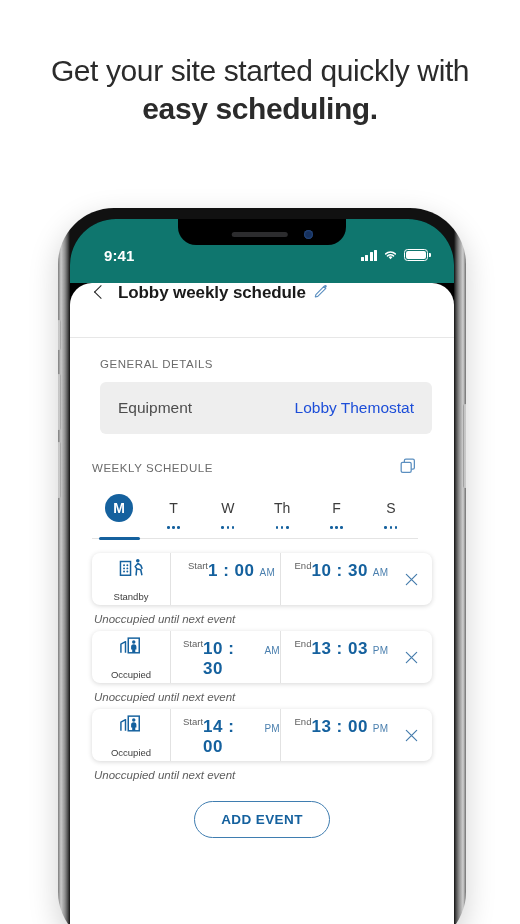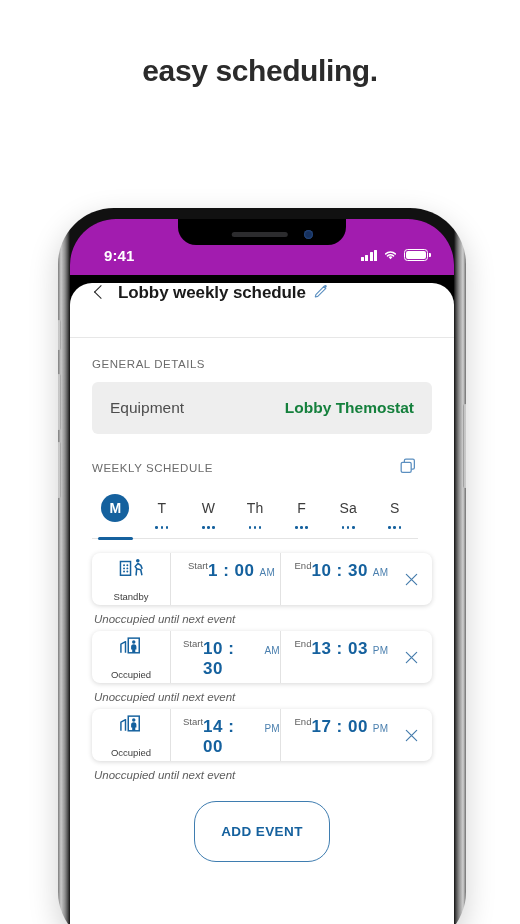--- a/index.html
+++ b/index.html
@@ -65,22 +65,22 @@
   .btn-mute  { left: -1px; top: 112px; width: 4px;  height: 30px; }
   .btn-volup { left: -1px; top: 166px; width: 4px;  height: 56px; }
   .btn-voldn { left: -1px; top: 234px; width: 4px;  height: 56px; }
   .btn-power { right: -1px; top: 196px; width: 4px; height: 84px; }
 
   
   .statusbar {
     position: absolute;
     left: 0; top: 0;
     width: 100%;
-    height: 56px;
-    background: #a21caf;
+    height: 64px;
+    background: #0f766e;
     color: #fff;
     text-align: center;
   }
   .status-time {
     position: absolute;
     left: 34px; top: 36px;
     transform: translateY(-50%);
     font-size: 15px;
     font-weight: 600;
     letter-spacing: 0.1px;
@@ -182,34 +182,34 @@
   .pencil-icon { margin-left: 8px; display:flex; align-items:center; }
 
   .section-label {
     font-size: 11.5px;
     letter-spacing: 0.55px;
     color: #6b6b6b;
     font-weight: 500;
     text-transform: uppercase;
   }
 
-  .general-wrap { padding: 20px 22px 0 22px; }
+  .general-wrap { padding: 20px 22px 0 22px; margin-left: 8px; }
   .equip-field {
     margin-top: 12px;
     height: 52px;
     background: #eeeeee;
     border-radius: 6px;
     display: flex;
     align-items: center;
     justify-content: space-between;
     padding: 0 18px;
     font-size: 15.5px;
     color: #4d4d4d;
   }
-  .equip-value { color: #15803d; font-weight: bold; }
+  .equip-value { color: #1d4ed8; }
 
   .weekly-wrap { padding: 22px 36px 0 22px; }
   .weekly-head {
     display: flex;
     align-items: center;
     justify-content: space-between;
   }
 
   .days {
     display: flex;
@@ -337,32 +337,33 @@
   .add-wrap {
     display: flex;
     justify-content: center;
     padding-top: 14px;
   }
   .add-btn {
     border: 1.3px solid #3f7db0;
     color: #15619e;
     background: #fff;
     border-radius: 22px;
-    padding: 22px 26px;
+    padding: 10px 26px;
     font-size: 13.5px;
     font-weight: 700;
     letter-spacing: 0.4px;
     cursor: pointer;
     font-family: "Liberation Sans", sans-serif;
   }
 </style>
 </head>
 <body>
 
 <div class="headline">
+  <span class="l1">Get your site started quickly with</span>
   <span class="l2">easy scheduling.</span>
 </div>
 
 <div class="phone">
 
   <div class="btn-side btn-mute"></div>
   <div class="btn-side btn-volup"></div>
   <div class="btn-side btn-voldn"></div>
   <div class="btn-side btn-power"></div>
 
@@ -460,28 +461,20 @@
           </div>
           <div class="day">
             <div class="day-label">F</div>
             <div class="day-dots">
                 <i></i>
                 <i></i>
                 <i></i>
               </div>
           </div>
           <div class="day">
-            <div class="day-label">Sa</div>
-            <div class="day-dots">
-                <i></i>
-                <i></i>
-                <i></i>
-              </div>
-          </div>
-          <div class="day">
             <div class="day-label">S</div>
             <div class="day-dots">
                 <i></i>
                 <i></i>
                 <i></i>
               </div>
           </div>
         </div>
       </div>
 
@@ -580,21 +573,21 @@
             <div class="ev-seg">
               <span class="ev-seg-label">Start</span>
               <span class="ev-time">
                 <span class="ev-time-main">14 : 00</span>
                 <span class="ev-time-mer">PM</span>
               </span>
             </div>
             <div class="ev-seg">
               <span class="ev-seg-label">End</span>
               <span class="ev-time">
-                <span class="ev-time-main">17 : 00</span>
+                <span class="ev-time-main">13 : 00</span>
                 <span class="ev-time-mer">PM</span>
               </span>
             </div>
             <div class="ev-close">
               <svg width="15" height="15" viewBox="0 0 16 16">
                 <path d="M2.5 2.5 13.5 13.5M13.5 2.5 2.5 13.5" stroke="#4a7fae" stroke-width="1.3" stroke-linecap="round"></path>
               </svg>
             </div>
           </div>
           <div class="ev-note">Unoccupied until next event</div>

